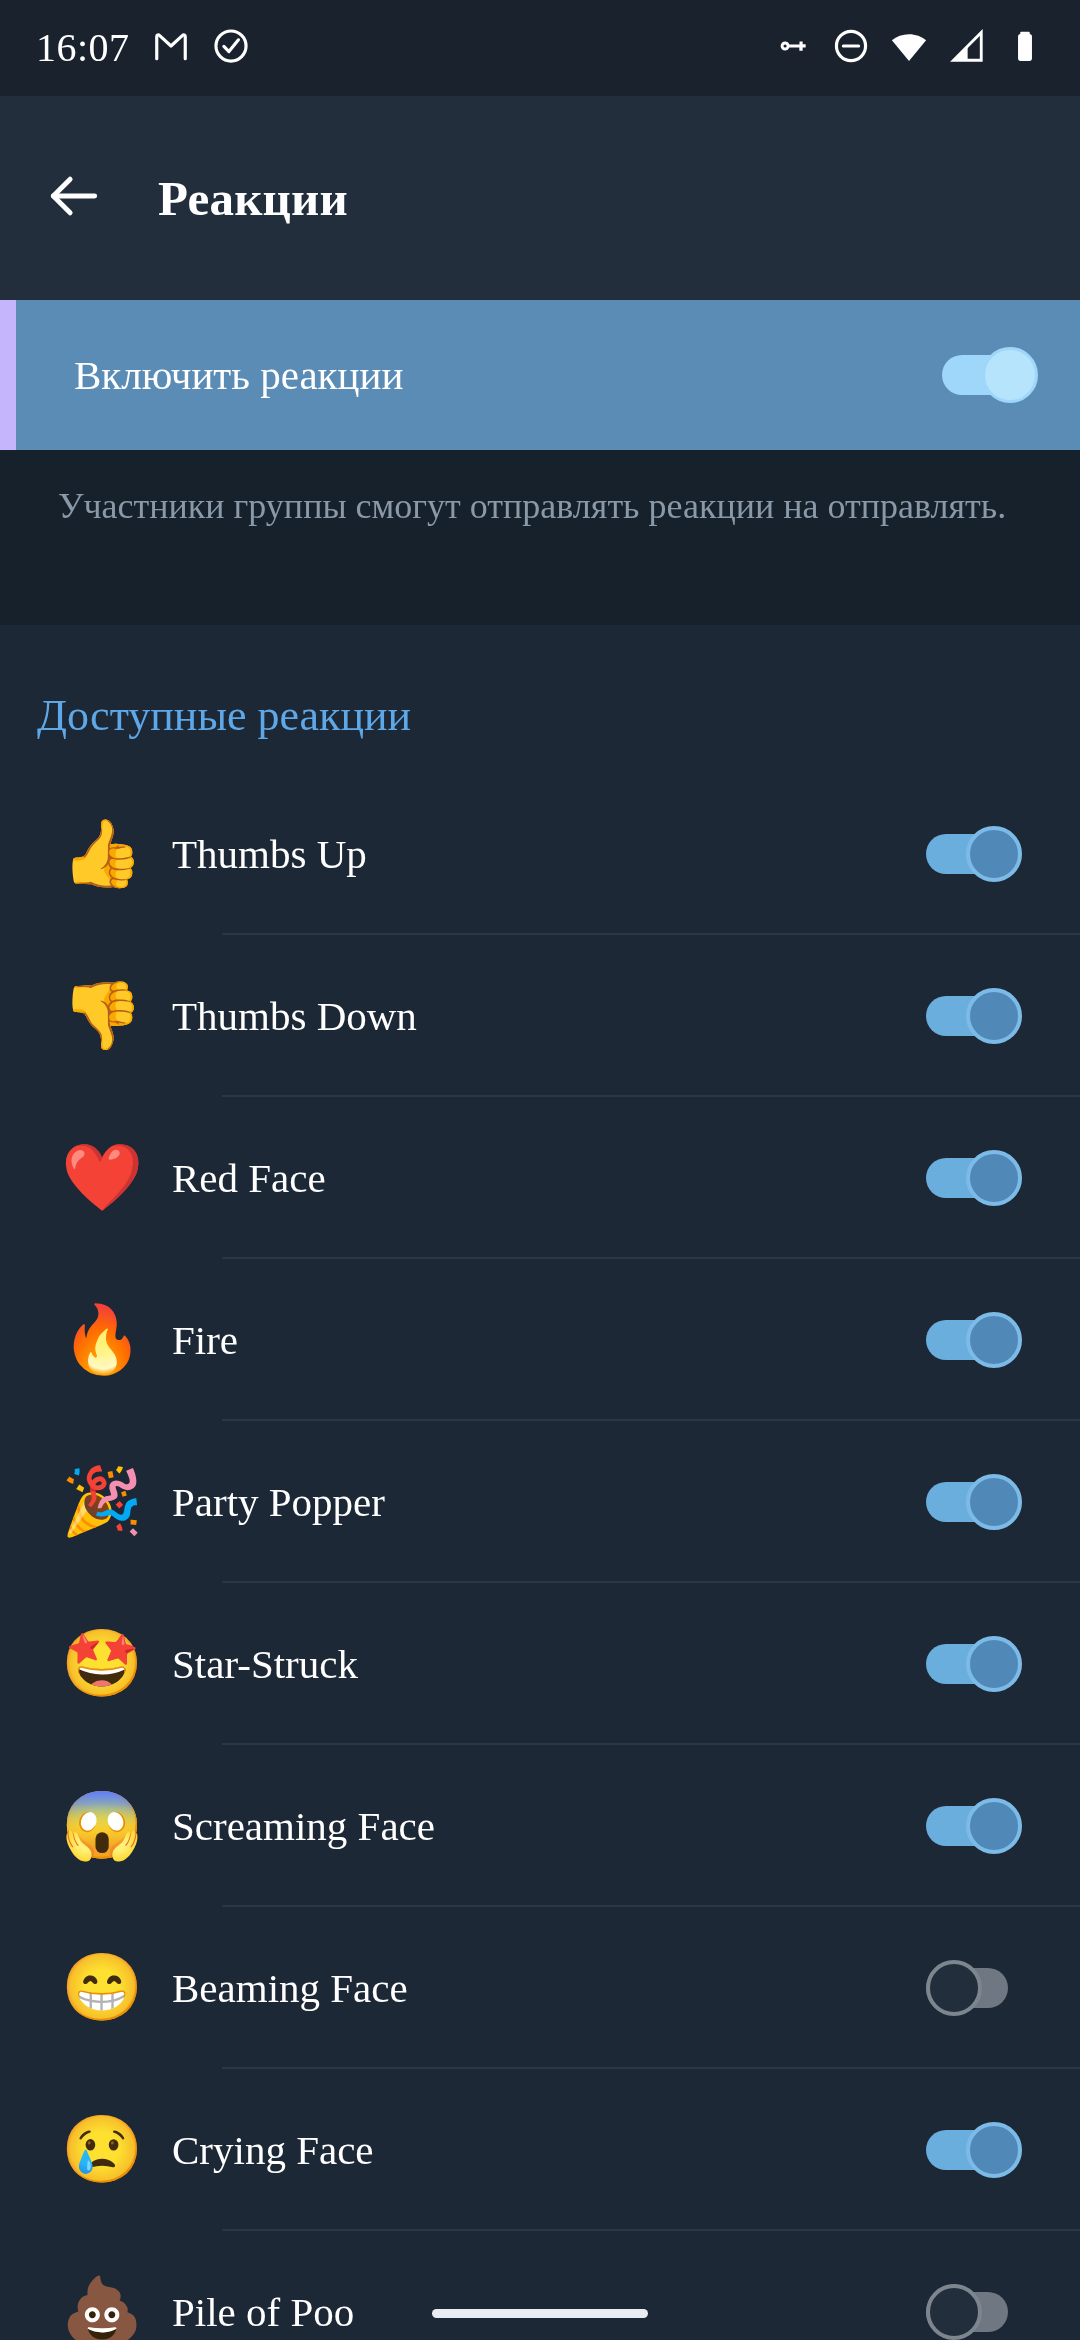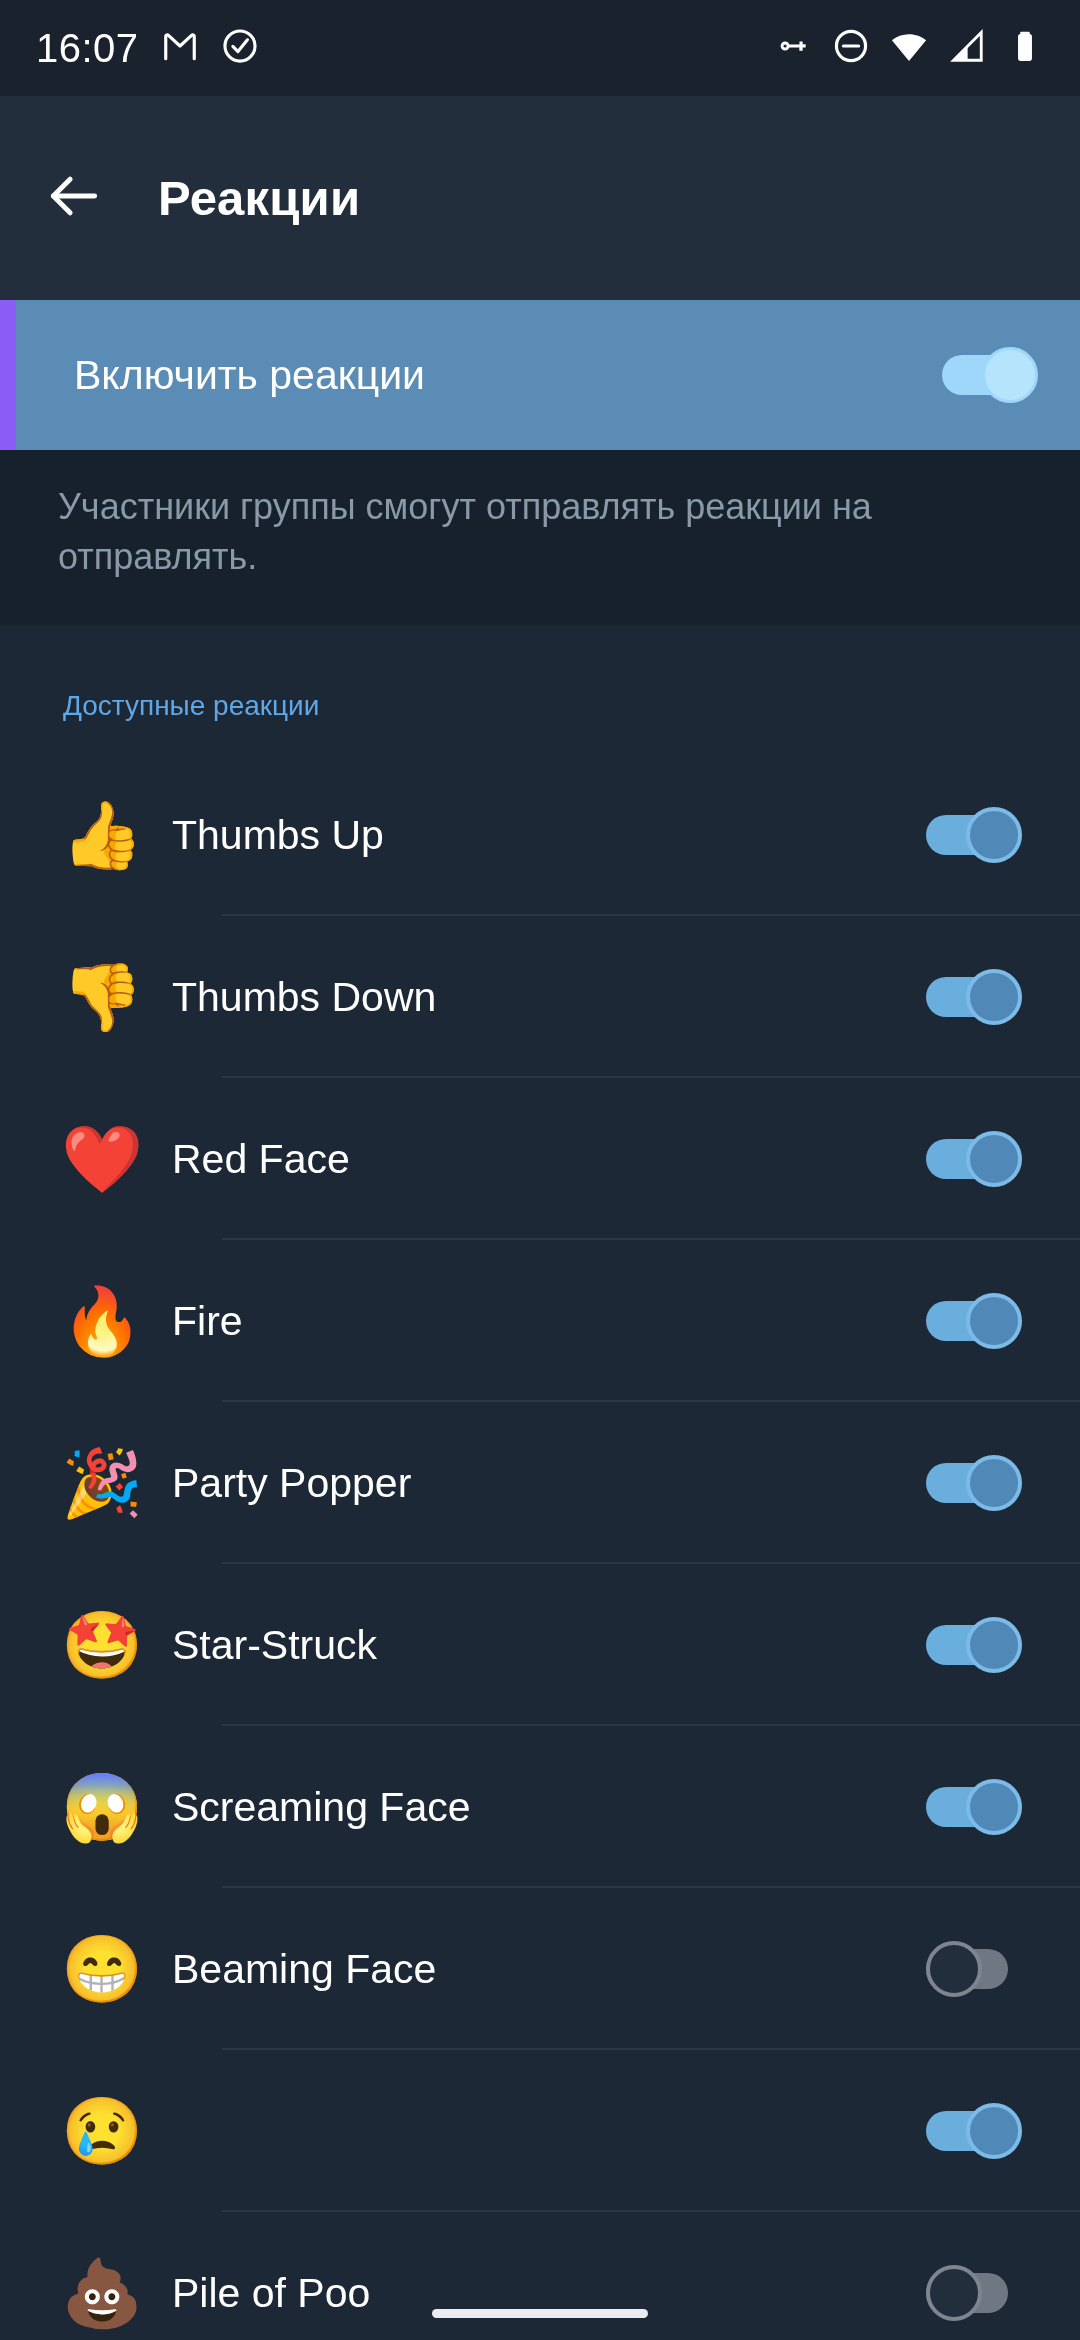--- a/index.html
+++ b/index.html
@@ -5,21 +5,22 @@
   * { box-sizing: border-box; margin: 0; padding: 0; }
   html, body {
     width: 1080px; height: 2340px;
     background: #1d2836;
     font-family: "Liberation Sans", sans-serif;
     overflow: hidden;
   }
   #screen {
     position: relative;
     width: 1080px; height: 2340px;
-    background: #8b5cf6;
+    background: #c4b5fd;
+    font-family: Liberation Serif, serif;
   }
 
   
   #status-bar {
     position: absolute; top: 0; left: 0;
     width: 1080px; height: 96px;
     background: #1a222e;
     display: flex; align-items: center;
     padding: 0 36px;
   }
@@ -74,22 +75,22 @@
   }
 
   
   #list-section {
     position: absolute; top: 625px; left: 0;
     width: 1080px; height: 1715px;
     background: #1d2836;
     overflow: hidden;
   }
   #list-header {
-    color: #5fa8e8; font-size: 28px; font-weight: 500;
-    padding: 65px 0 0 63px;
+    color: #5fa8e8; font-size: 44px; font-weight: 500;
+    padding: 65px 0 0 37px;
   }
   #reaction-list { margin-top: 32px; }
 
   .reaction-row {
     position: relative;
     height: 162px;
     display: flex; align-items: center;
     padding-left: 63px; padding-right: 58px;
     cursor: pointer;
   }
@@ -309,20 +310,21 @@
           <div class="reaction-switch-wrap">
             <div class="switch off">
               <div class="track"></div>
               <div class="thumb"></div>
             </div>
           </div>
           <div class="row-divider"></div>
         </div>
         <div class="reaction-row">
           <div class="reaction-emoji">😢</div>
+          <div class="reaction-label">Crying Face</div>
           <div class="reaction-switch-wrap">
             <div class="switch on">
               <div class="track"></div>
               <div class="thumb"></div>
             </div>
           </div>
           <div class="row-divider"></div>
         </div>
         <div class="reaction-row">
           <div class="reaction-emoji">💩</div>

